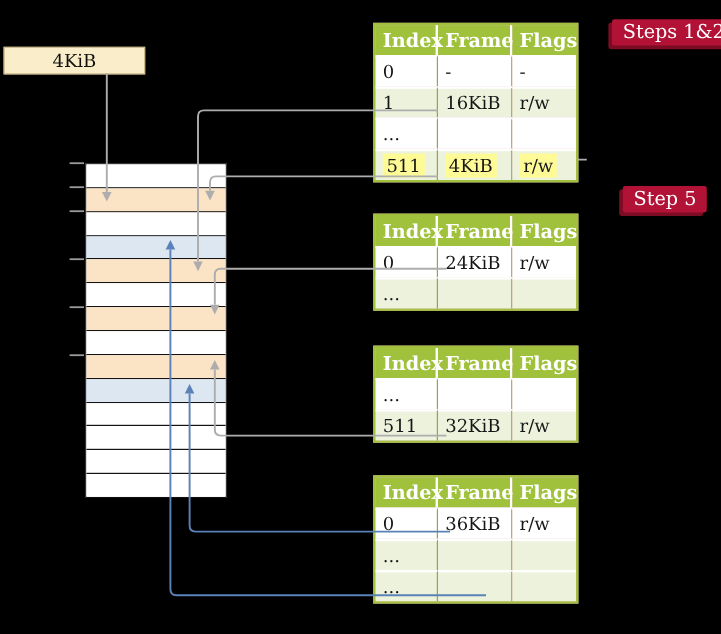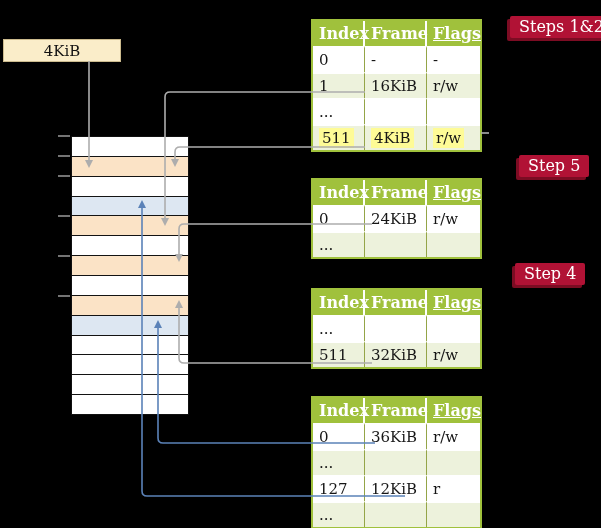--- a/index.html
+++ b/index.html
@@ -36,21 +36,21 @@
   .pt table{
     border-collapse:separate;border-spacing:0;table-layout:fixed;width:171px;
     background:#f9a8d4;border:2px solid var(--c-green,#A0C13C);box-sizing:border-box;
   }
   .pt col.c1{width:52px;} .pt col.c2{width:62px;} .pt col.c3{width:53px;}
   .pt th{
     background:var(--c-green,#A0C13C);color:#fff;font-weight:bold;font-size:16px;
     height:25px;text-align:left;padding:0 0 0 6px;border-right:2px solid #fff;
     box-sizing:border-box;
   }
-  .pt th:last-child{border-right:none;text-decoration:underline;}
+  .pt th:last-child{border-right:none;}
   .pt td{
     height:26px;font-size:15px;color:#161616;padding:0 0 0 6px;
     border-top:2px solid #fff;border-right:1px solid var(--c-cell-border,#94A548);
     box-sizing:border-box;background:#fff;white-space:nowrap;overflow:hidden;
   }
   .pt td:last-child{border-right:none;}
   .pt tr[data-shade="green"] td{background:var(--c-green-light,#EDF2DC);}
   .pt td span[data-hl="yes"]{background:var(--c-yellow,#FEFB96);padding:1px 3px;}
   
   #overlay{position:absolute;left:0;top:0;pointer-events:none;}
@@ -64,21 +64,20 @@
 <body>
 
 <div id="canvas">
 
   <div class="size-box">
     <span>4KiB</span>
   </div>
 
   <div class="step-label" style="left:510px;top:16px">Steps 1&amp;2</div>
   <div class="step-label" style="left:519px;top:155px">Step 5</div>
-  <div class="step-label" style="left:515px;top:263px">Step 4</div>
 
   <div class="memory-strip">
     <div class="strip-row" data-color="white"></div>
     <div class="strip-row" data-color="peach"></div>
     <div class="strip-row" data-color="white"></div>
     <div class="strip-row" data-color="blue"></div>
     <div class="strip-row" data-color="peach"></div>
     <div class="strip-row" data-color="white"></div>
     <div class="strip-row" data-color="peach"></div>
     <div class="strip-row" data-color="white"></div>
@@ -204,25 +203,20 @@
       <tbody>
         <tr data-shade="white">
           <td><span data-hl="no">0</span></td>
           <td><span data-hl="no">36KiB</span></td>
           <td><span data-hl="no">r/w</span></td>
         </tr>
         <tr data-shade="green">
           <td><span data-hl="no">...</span></td>
           <td><span data-hl="no"></span></td>
           <td><span data-hl="no"></span></td>
-        </tr>
-        <tr data-shade="white">
-          <td><span data-hl="no">127</span></td>
-          <td><span data-hl="no">12KiB</span></td>
-          <td><span data-hl="no">r</span></td>
         </tr>
         <tr data-shade="green">
           <td><span data-hl="no">...</span></td>
           <td><span data-hl="no"></span></td>
           <td><span data-hl="no"></span></td>
         </tr>
       </tbody>
     </table>
   </div>
 

